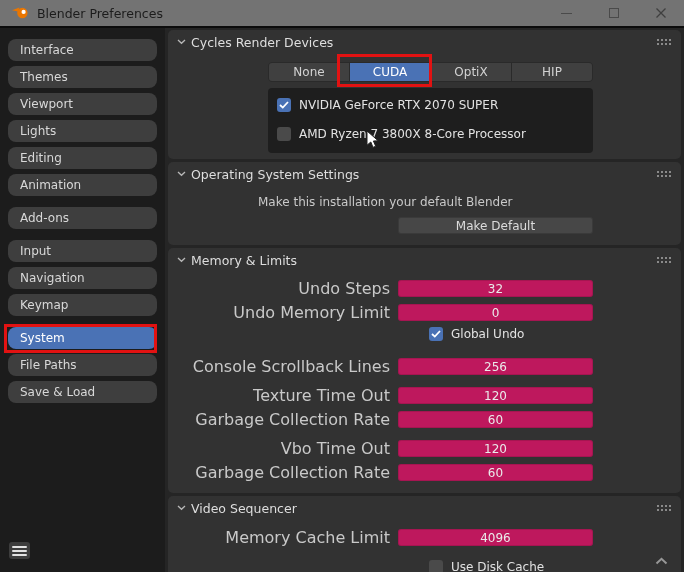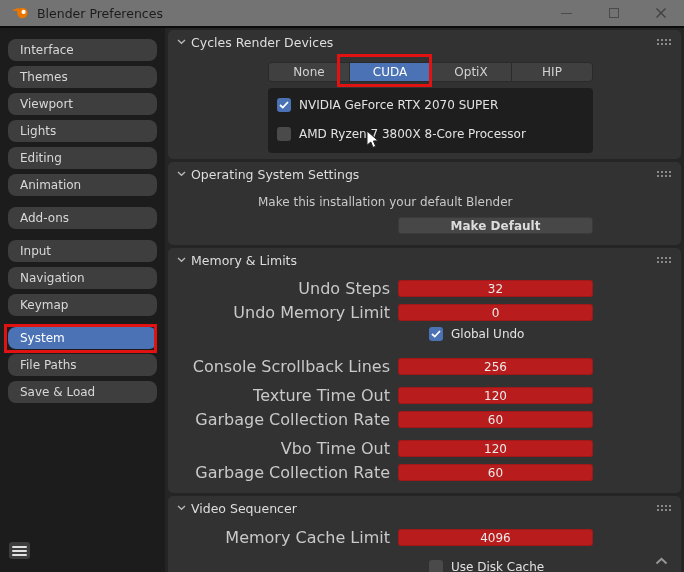--- a/index.html
+++ b/index.html
@@ -50,25 +50,25 @@
   .chk { width:14px; height:14px; border-radius:3px; background:#4a4a4a; flex:none;
          display:flex; align-items:center; justify-content:center; }
   .chk svg { display:none; }
   .chk.checked { background:#4a72b5; }
   .chk.checked svg { display:block; }
   .chk-label { margin-left:8px; font-size:12px; color:#e2e2e2; white-space:nowrap; }
 
   .os-desc { margin:9px 0 0 90px; font-size:12px; color:#c9c9c9; }
   .push-btn { margin:8px 0 0 230px; width:195px; height:17px; background:#474747; border-radius:3px;
               color:#dcdcdc; font-size:12px; display:flex; align-items:center; justify-content:center;
-              box-shadow:inset 0 0 0 1px rgba(0,0,0,0.18);font-weight:bold; }
+              box-shadow:inset 0 0 0 1px rgba(0,0,0,0.18); }
 
   .row { display:flex; align-items:center; height:17px; }
   .row-label { width:222px; text-align:right; font-size:16px; color:#c9c9c9; flex:none; white-space:nowrap; }
-  .row-field { margin-left:8px; width:195px; height:17px; background:#b91c1c; border-radius:3px;
+  .row-field { margin-left:8px; width:195px; height:17px; background:#be185d; border-radius:3px;
                color:#eaeaea; font-size:12px; display:flex; align-items:center; justify-content:center;
                box-shadow:inset 0 0 0 1px rgba(0,0,0,0.12); }
   .chk-row { display:flex; align-items:center; margin-left:230px; height:15px;padding-left:31px; }
 
   .mt5 { margin-top:5px; } .mt7 { margin-top:7px; } .mt8 { margin-top:8px; }
   .mt9 { margin-top:9px; } .mt12 { margin-top:12px; } .mt13 { margin-top:13px; } .mt17 { margin-top:17px; }
   .pb6 { padding-bottom:6px; } .pb10 { padding-bottom:10px; } .pb11 { padding-bottom:11px; } .pb12 { padding-bottom:12px; }
 
   
   .red-box { position:absolute; border:3px solid #e21212; pointer-events:none; }

